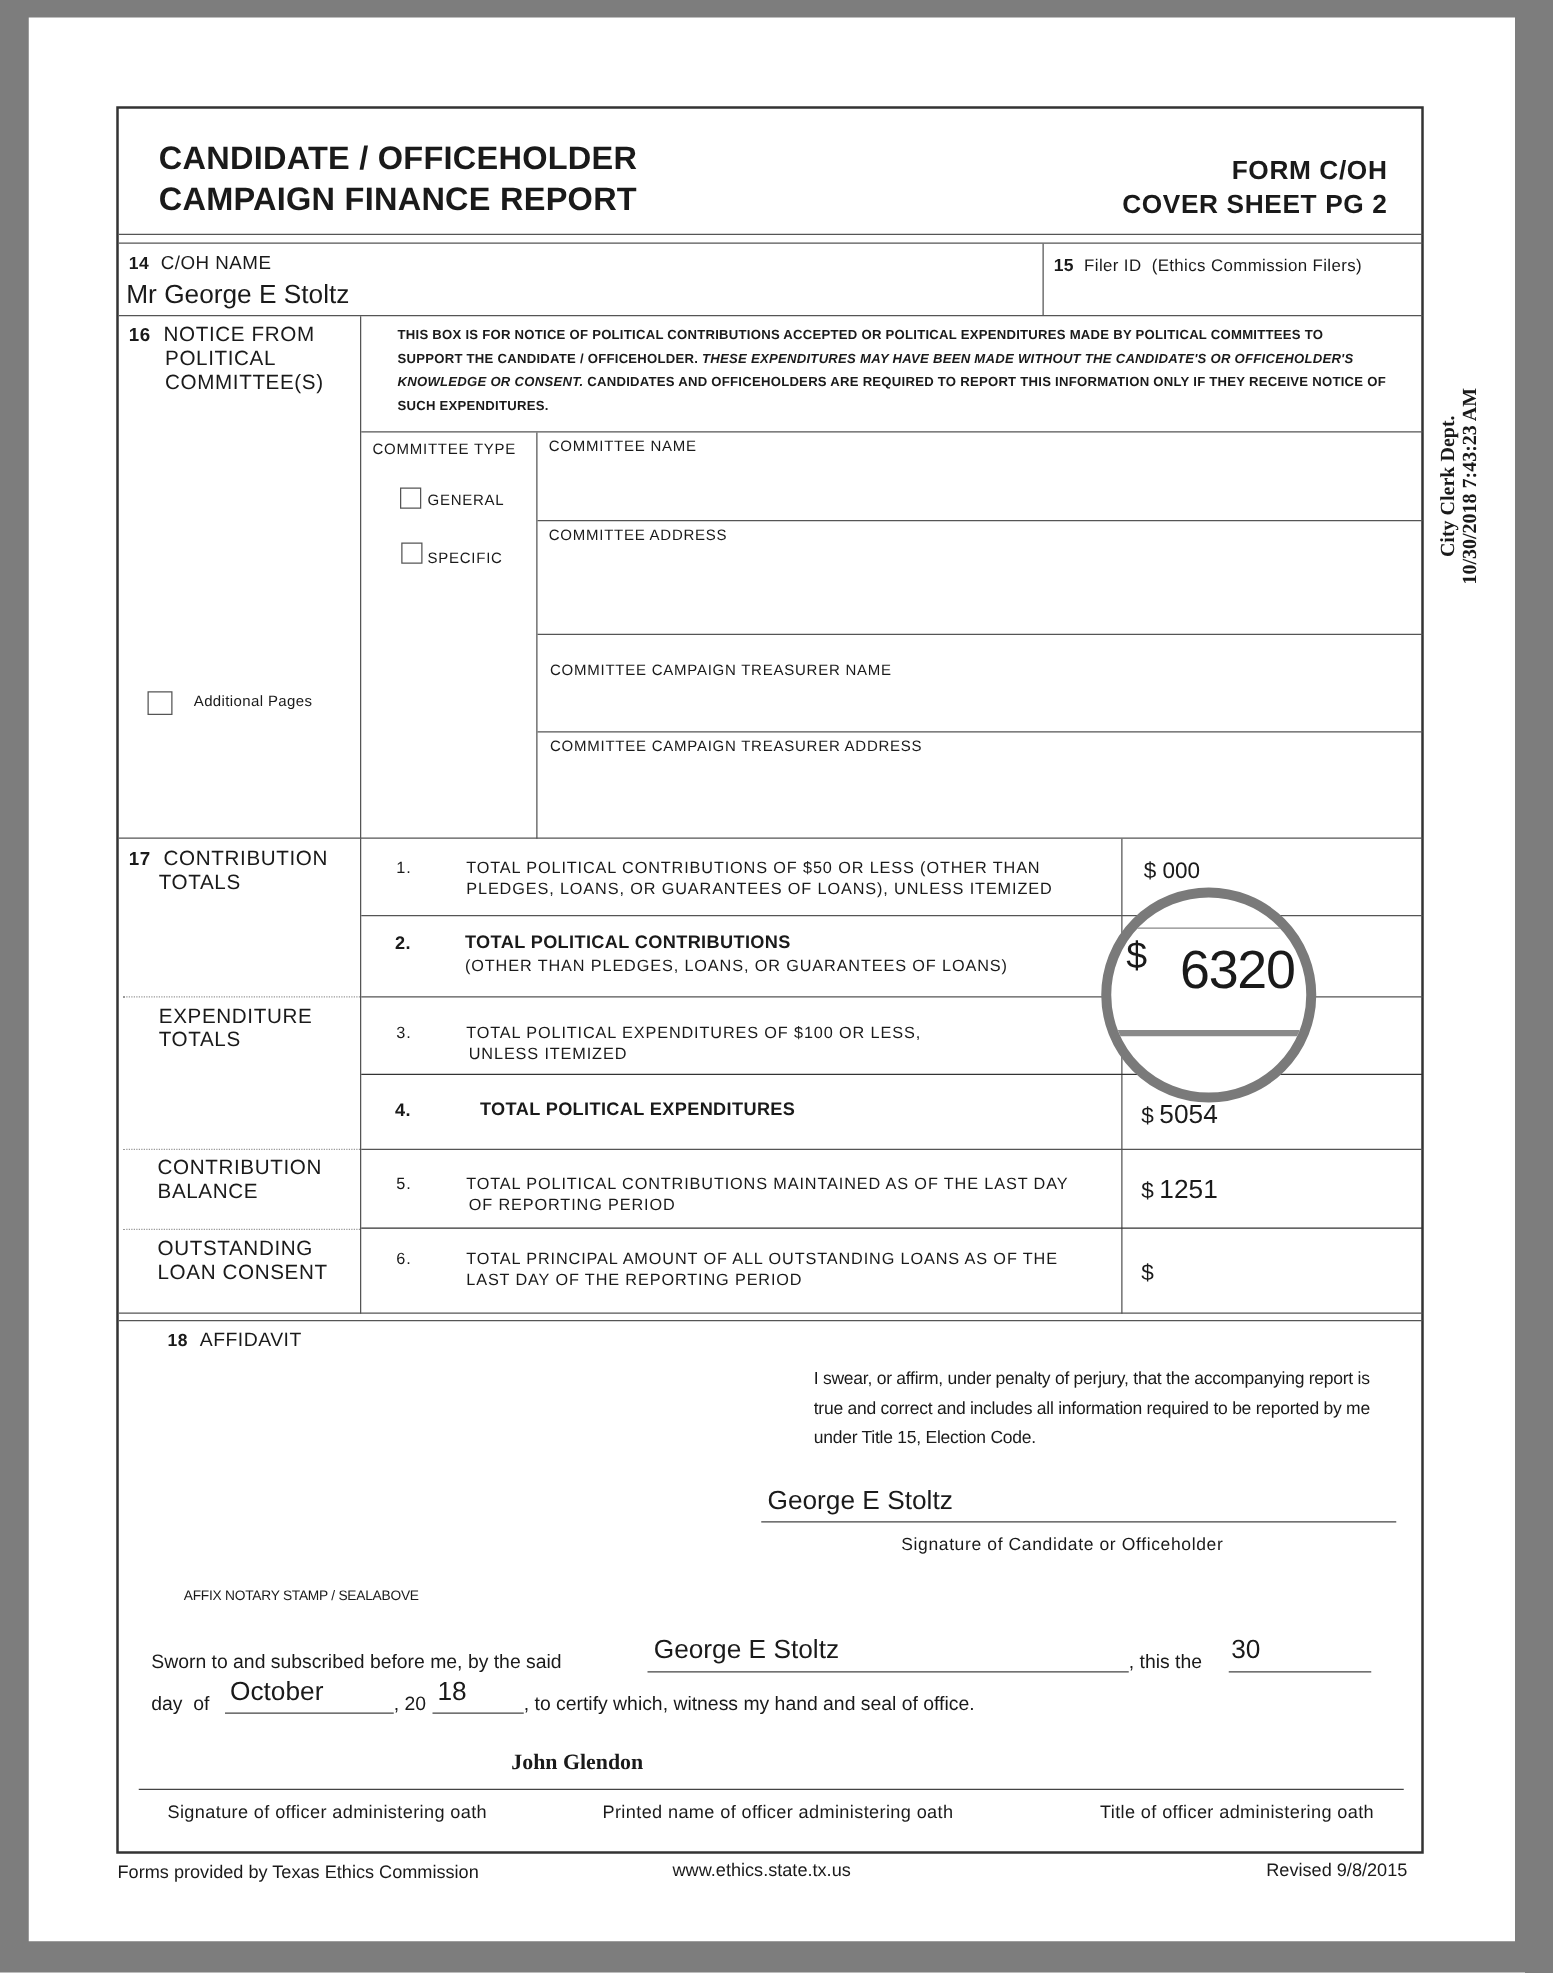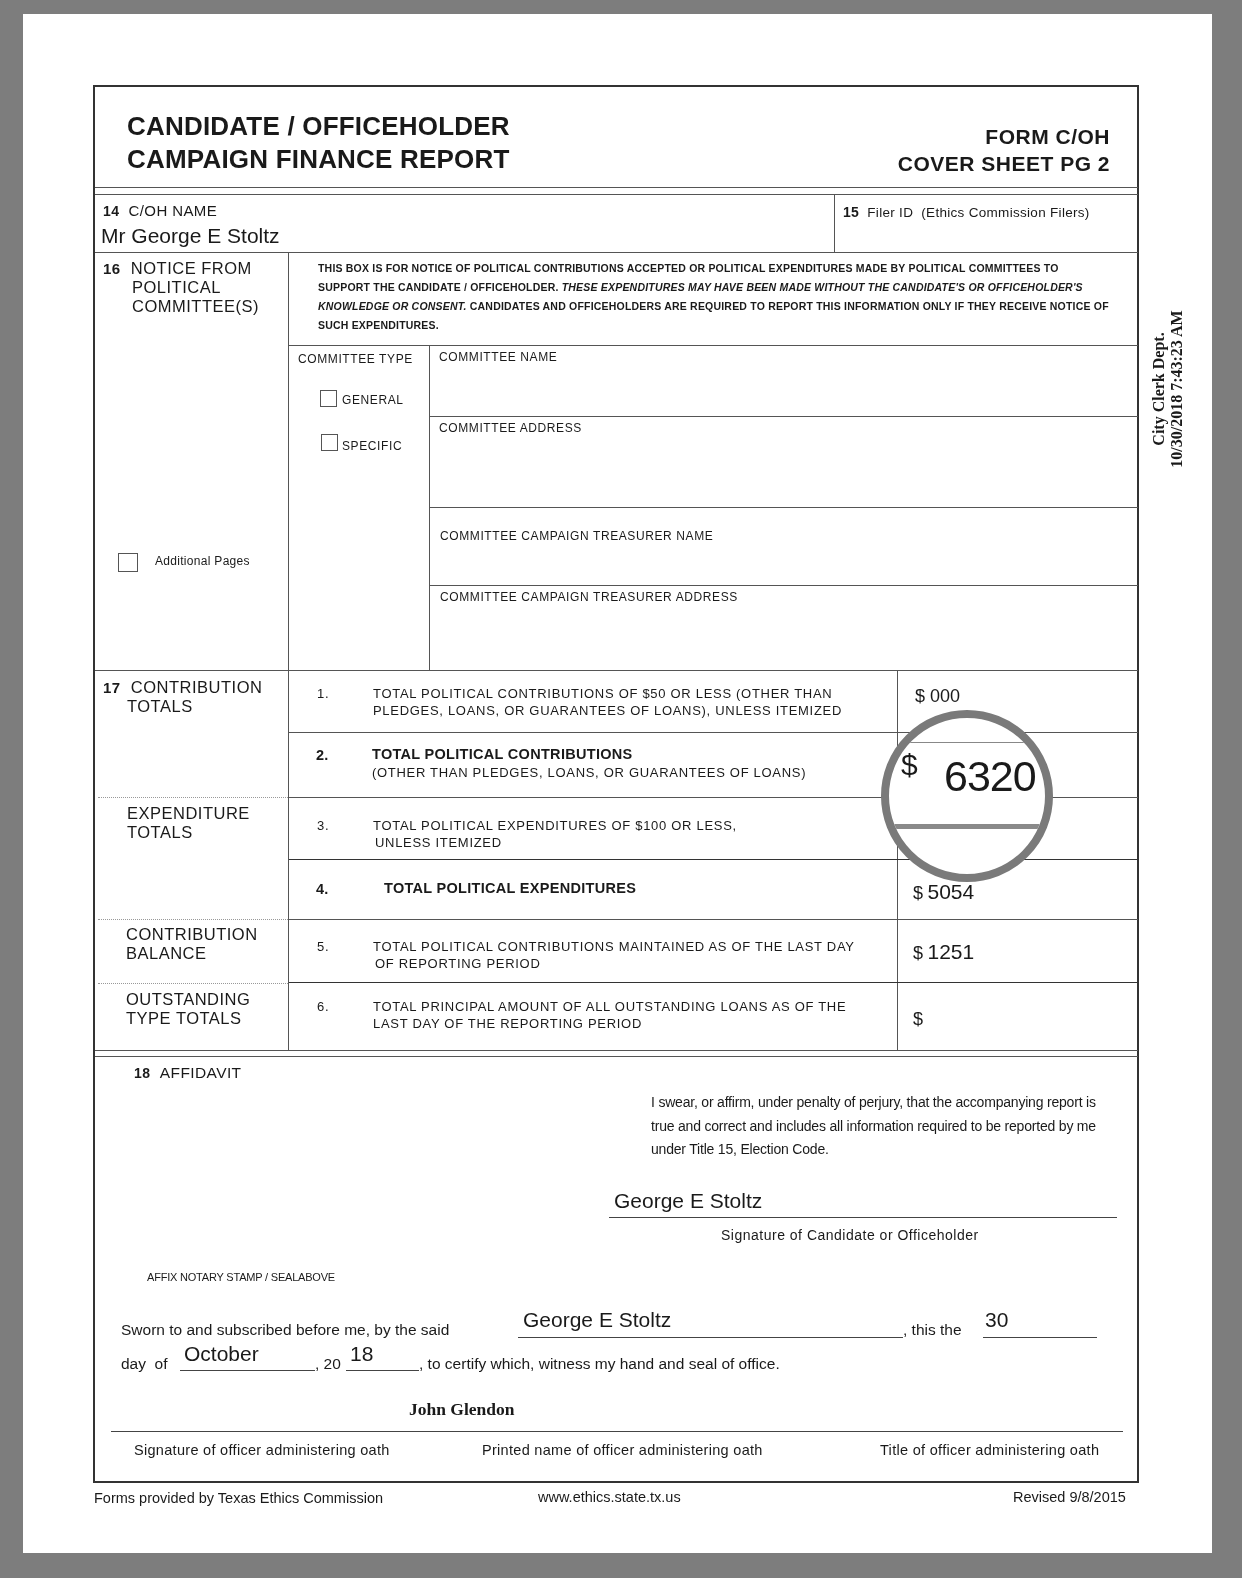--- a/index.html
+++ b/index.html
@@ -123,21 +123,21 @@
     <div>TOTALS</div>
   </div>
   <div class="dotline" style="left:75px; top:905px; width:190px;"></div>
   <div class="abs sectlabel" style="left:103px; top:911px;">
     <div>CONTRIBUTION</div>
     <div>BALANCE</div>
   </div>
   <div class="dotline" style="left:75px; top:969px; width:190px;"></div>
   <div class="abs sectlabel" style="left:103px; top:976px;">
     <div>OUTSTANDING</div>
-    <div>TYPE TOTALS</div>
+    <div>LOAN CONSENT</div>
   </div>
 
   <div class="vline" style="left:265px; top:657px; height:380px;"></div>
   <div class="vline" style="left:874px; top:657px; height:380px;"></div>
 
   <div class="abs rowtext" style="left:294px; top:671px;">1.</div>
   <div class="abs rowtext" style="left:350px; top:671px;">
     <div>TOTAL POLITICAL CONTRIBUTIONS OF $50 OR LESS (OTHER THAN</div>
     <div>PLEDGES, LOANS, OR GUARANTEES OF LOANS), UNLESS ITEMIZED</div>
   </div>

